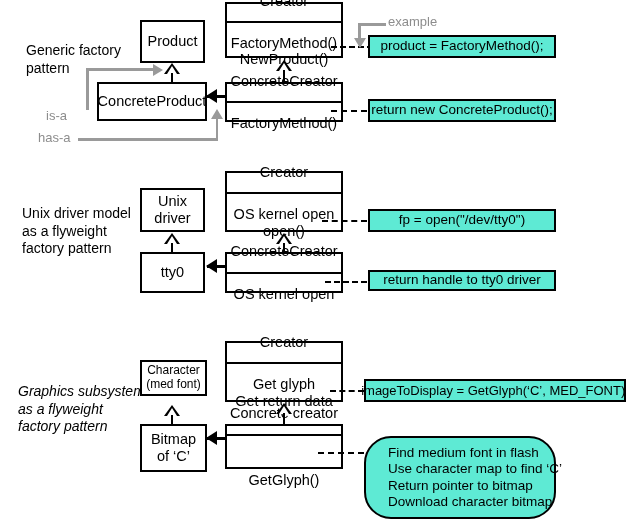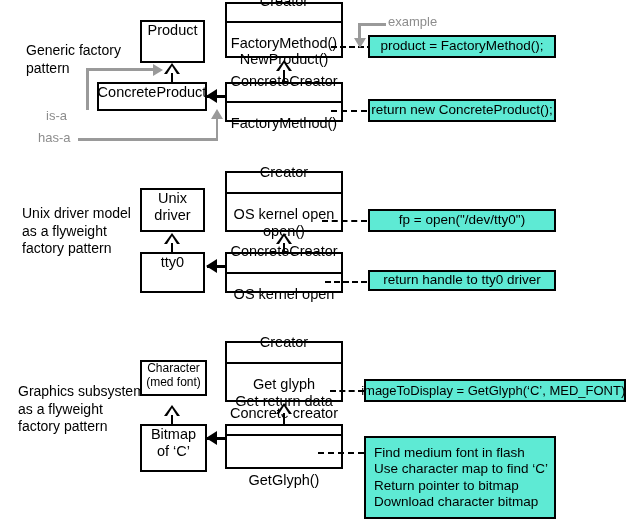--- a/index.html
+++ b/index.html
@@ -21,33 +21,33 @@
   .box .cell{
     display:flex;align-items:center;justify-content:center;
     padding:12px 4px;white-space:nowrap;
   }
   .box .divider{height:0;border-top:2.5px solid #000;}
 
   
   .simplebox{
     position:absolute;box-sizing:border-box;
     border:2.5px solid #000;background:#fff;
-    display:flex;flex-direction:column;align-items:center;justify-content:flex-start;
+    display:flex;flex-direction:column;align-items:center;justify-content:center;
     font-size:14.5px;line-height:1.14;white-space:nowrap;text-align:center;
   }
 
   
   .note{
     position:absolute;box-sizing:border-box;
     border:2px solid #000;background:#5eead4;
     display:flex;flex-direction:column;justify-content:center;
     font-size:13.5px;line-height:1.22;white-space:nowrap;
   }
   .note.center{align-items:center;}
-  .note.left{align-items:flex-start;padding-left:5px;}
+  .note.left{align-items:flex-start;padding-left:19px;border-radius:27px;}
   .note .ln{padding:0 3px;}
 
   
   .caption{
     position:absolute;text-align:left;font-size:14px;line-height:1.25;
     color:#000;white-space:nowrap;margin-left:18px;
   }
 
   
   .annot{
@@ -120,21 +120,21 @@
 
   <div class="box" style="left:225px;top:2px;width:118px;height:56px;">
     <div class="cell" style="height:20px;">Creator</div>
     <div class="divider"></div>
     <div class="cell" style="flex:1;flex-direction:column;align-items:center;justify-content:center;">
       <div>FactoryMethod()</div>
       <div>NewProduct()</div>
     </div>
   </div>
 
-  <div class="simplebox" style="left:97px;top:82px;width:110px;height:29px;">
+  <div class="simplebox" style="left:97px;top:82px;width:110px;height:39px;">
     <div>ConcreteProduct</div>
   </div>
 
   <div class="box" style="left:225px;top:82px;width:118px;height:40px;">
     <div class="cell" style="height:18px;">ConcreteCreator</div>
     <div class="divider"></div>
     <div class="cell" style="flex:1;">FactoryMethod()</div>
   </div>
 
   <div class="tri-up" style="left:164px;top:63px;"></div>
@@ -213,21 +213,21 @@
   <div class="dash" style="left:322px;top:220px;width:45px;"></div>
   <div class="dash" style="left:325px;top:281px;width:42px;"></div>
 
   <div class="note center" style="left:368px;top:209px;width:188px;height:23px;">
     <div class="ln">fp = open("/dev/tty0")</div>
   </div>
   <div class="note center" style="left:368px;top:270px;width:188px;height:21px;">
     <div class="ln">return handle to tty0 driver</div>
   </div>
 
-  <div class="caption" style="left:0px;top:383px;width:140px;">
+  <div class="caption" style="left:0px;top:383px;width:140px;font-style:italic;">
     <div>Graphics subsystem</div>
     <div>as a flyweight</div>
     <div>factory pattern</div>
   </div>
 
   <div class="simplebox" style="left:140px;top:360px;width:67px;height:36px;font-size:12px;">
     <div>Character</div>
     <div>(med font)</div>
   </div>
 

